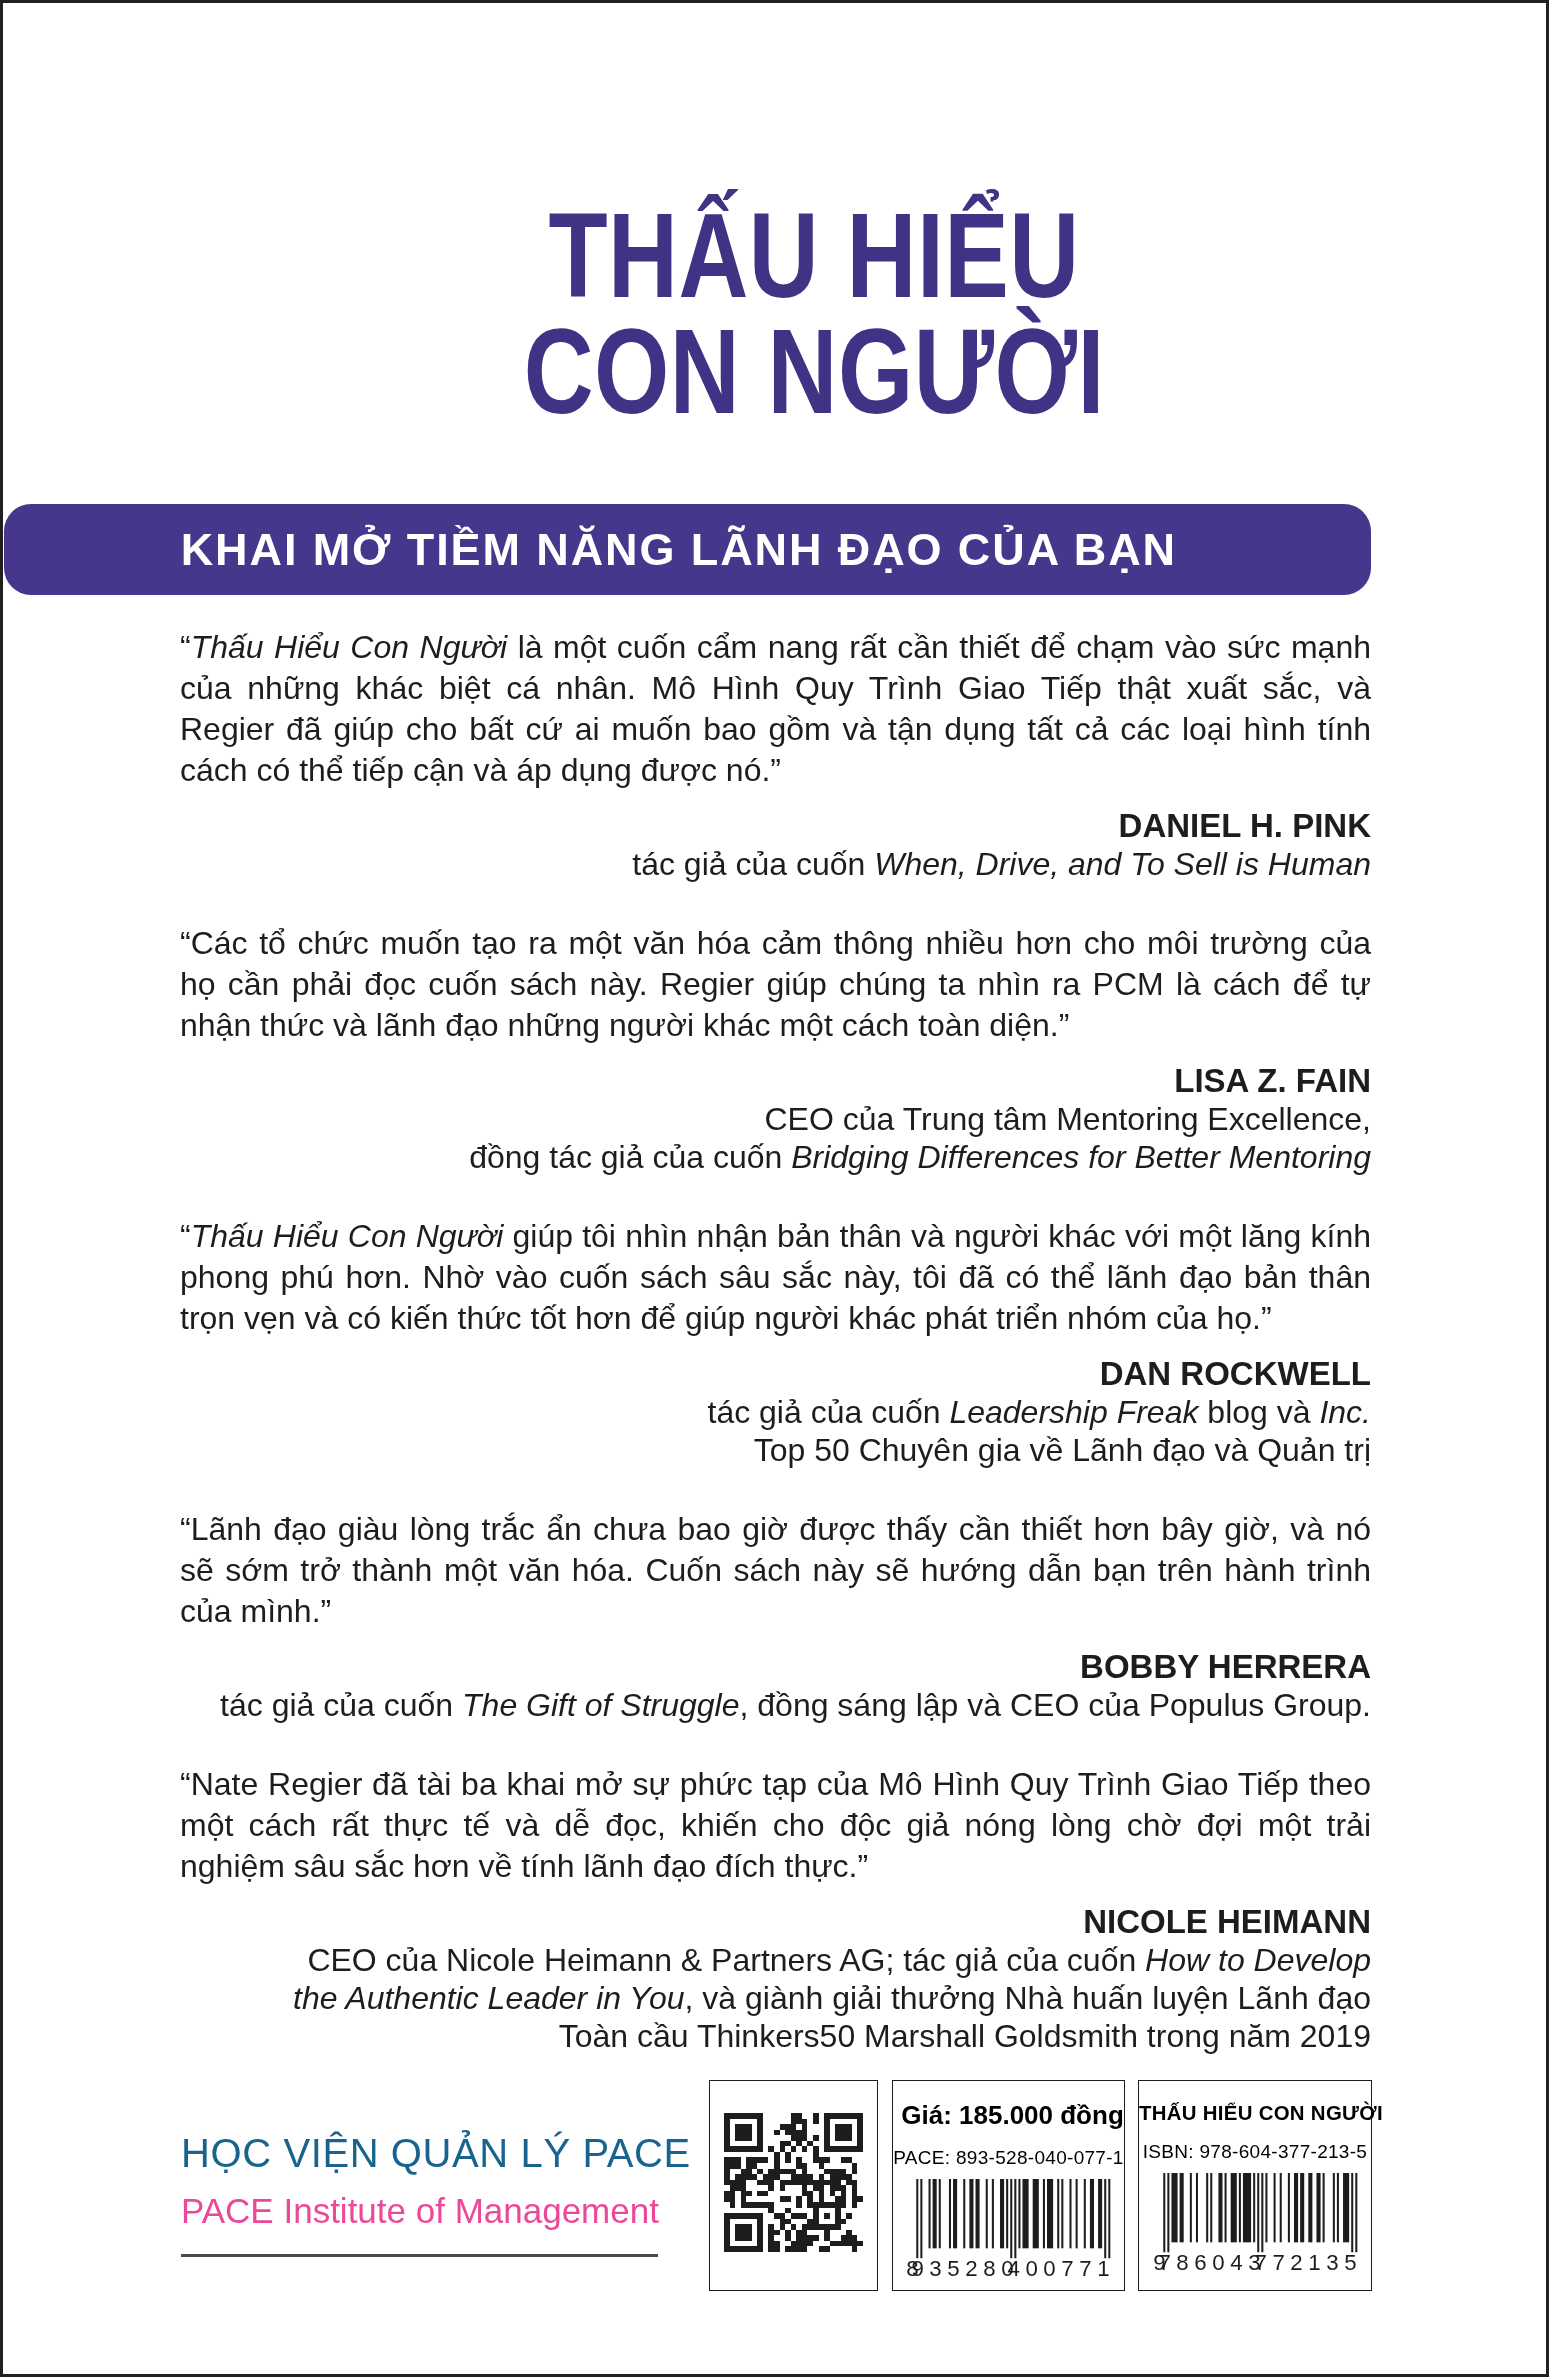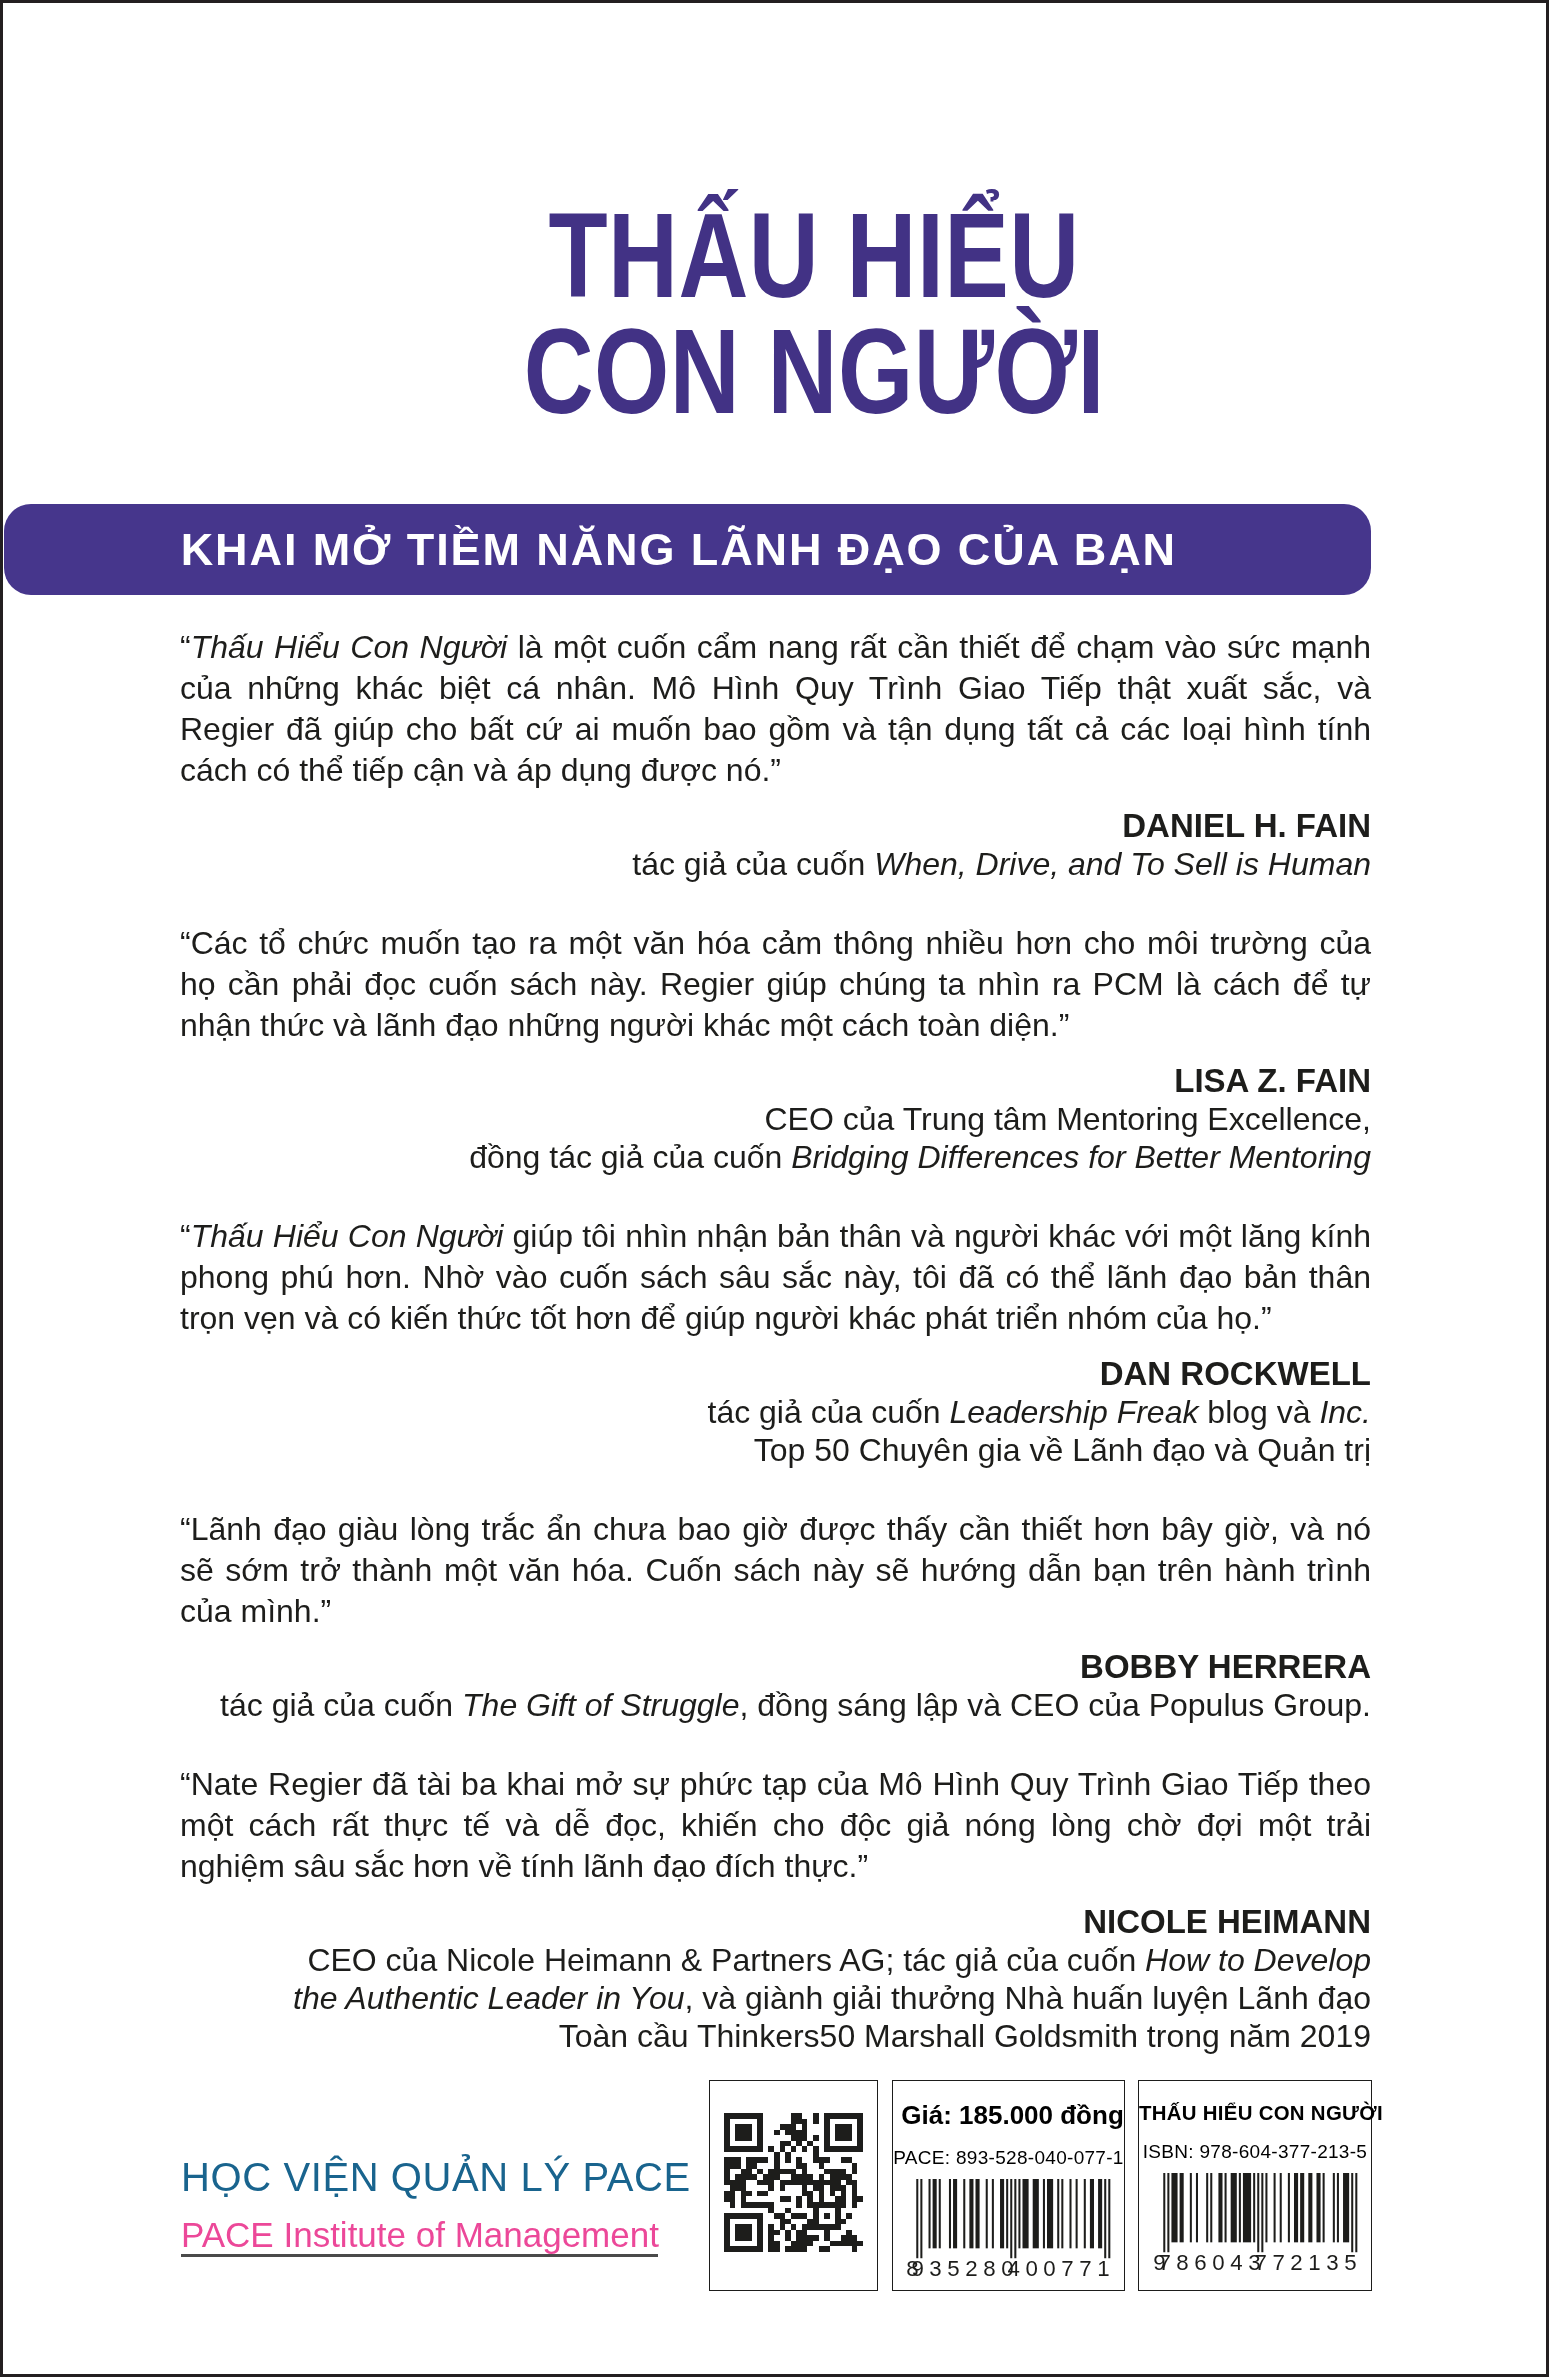--- a/index.html
+++ b/index.html
@@ -64,21 +64,21 @@
     line-height:38px;
     text-align:right;
   }
   .quote-credit{
     font-size:32px;
     line-height:38px;
     text-align:right;
   }
   
   .publisher{
-    position:absolute;left:181px;top:2131px;width:489px;margin-top:24px;
+    position:absolute;left:181px;top:2131px;width:489px;
   }
   .publisher-vi{
     font-size:40px;font-weight:400;
     letter-spacing:0.6px;
     margin:0 0 15px 0;white-space:nowrap;
   }
   .publisher-en{
     font-size:35px;color:#ec4899;margin:0;white-space:nowrap;
   }
   .publisher-rule{
@@ -117,21 +117,21 @@
     <span class="tline">CON NGƯỜI</span>
   </div>
 
   <div class="banner" style="background: rgb(70, 54, 140); border-radius: 27px;">
     <div class="banner-text" style="color: rgb(255, 255, 255);">KHAI MỞ TIỀM NĂNG LÃNH ĐẠO CỦA BẠN</div>
   </div>
 
   <div class="quotes">
       <div class="quote-block">
         <p class="quote-text">“<i>Thấu Hiểu Con Người</i> là một cuốn cẩm nang rất cần thiết để chạm vào sức mạnh của những khác biệt cá nhân. Mô Hình Quy Trình Giao Tiếp thật xuất sắc, và Regier đã giúp cho bất cứ ai muốn bao gồm và tận dụng tất cả các loại hình tính cách có thể tiếp cận và áp dụng được nó.”</p>
-        <div class="quote-author">DANIEL H. FAIN</div>
+        <div class="quote-author">DANIEL H. PINK</div>
         <div class="quote-credit">tác giả của cuốn <i>When, Drive, and To Sell is Human</i></div>
       </div>
       <div class="quote-block">
         <p class="quote-text">“Các tổ chức muốn tạo ra một văn hóa cảm thông nhiều hơn cho môi trường của họ cần phải đọc cuốn sách này. Regier giúp chúng ta nhìn ra PCM là cách để tự nhận thức và lãnh đạo những người khác một cách toàn diện.”</p>
         <div class="quote-author">LISA Z. FAIN</div>
         <div class="quote-credit">CEO của Trung tâm Mentoring Excellence,</div>
         <div class="quote-credit">đồng tác giả của cuốn <i>Bridging Differences for Better Mentoring</i></div>
       </div>
       <div class="quote-block">
         <p class="quote-text">“<i>Thấu Hiểu Con Người</i> giúp tôi nhìn nhận bản thân và người khác với một lăng kính phong phú hơn. Nhờ vào cuốn sách sâu sắc này, tôi đã có thể lãnh đạo bản thân trọn vẹn và có kiến thức tốt hơn để giúp người khác phát triển nhóm của họ.”</p>

